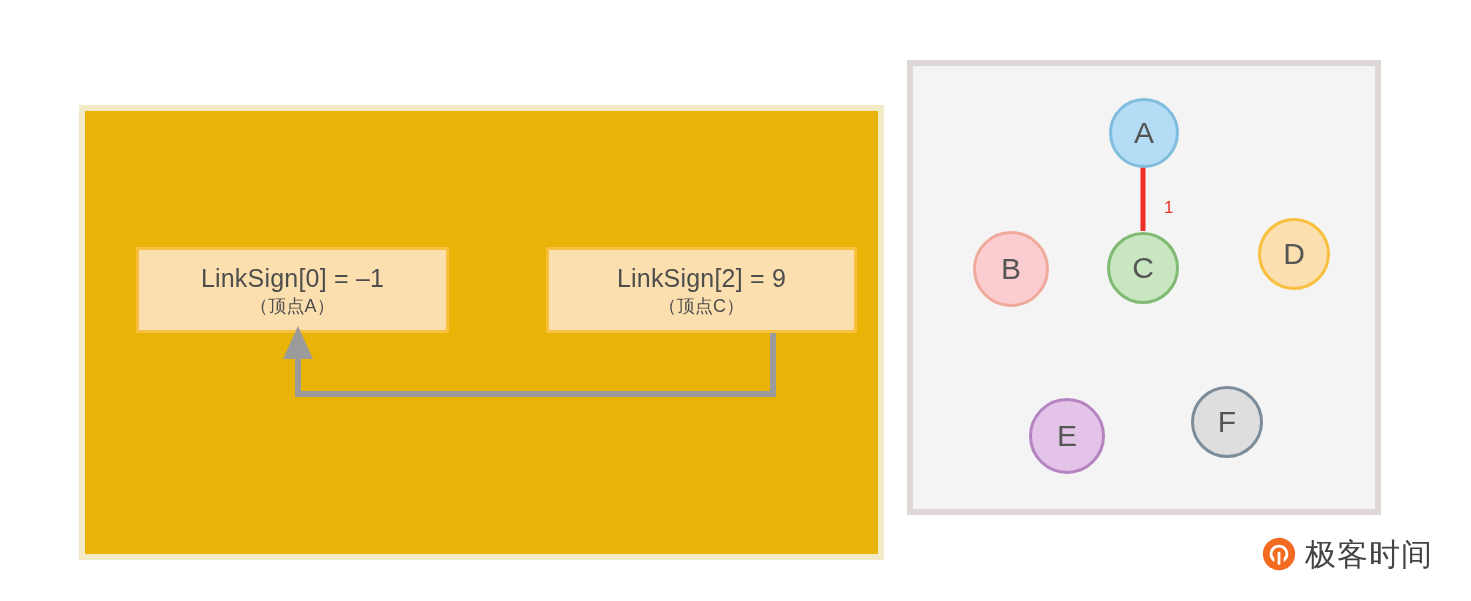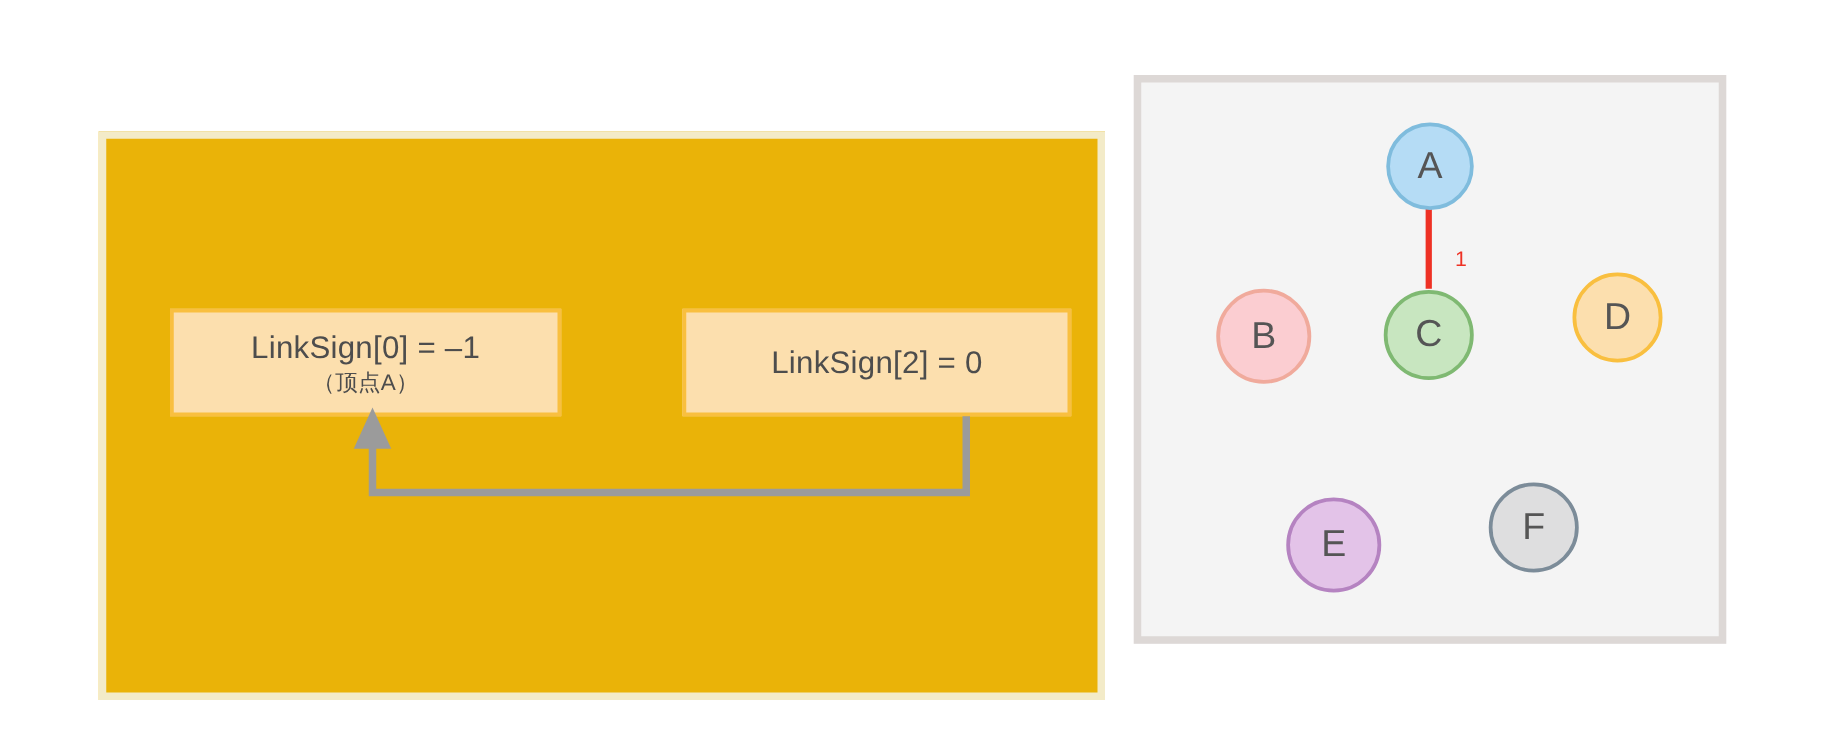--- a/index.html
+++ b/index.html
@@ -126,21 +126,22 @@
 <div id="stage">
 
   <div class="panel-left">
 
     <div class="value-box" id="box-a" style="left:51px; top:136px;">
       <span class="line1">LinkSign[0] = –1</span>
       <span class="line2">（顶点A）</span>
     </div>
 
     <div class="value-box" id="box-c" style="left:461px; top:136px;">
-      <span class="line1">LinkSign[2] = 0</span>
+      <span class="line1">LinkSign[2] = 9</span>
+      <span class="line2">（顶点C）</span>
     </div>
 
     <svg class="connector-svg" style="width:793px;height:443px;" viewBox="0 0 793 443">
       <path d="M 688 222 L 688 283 L 213 283 L 213 237" fill="none" stroke="#9b9b9b" stroke-width="6" stroke-linecap="butt" stroke-linejoin="miter"></path>
       <polygon points="213,215 228,248 198,248" fill="#9b9b9b"></polygon>
     </svg>
   </div>
 
   <div class="panel-right">
 
@@ -168,14 +169,22 @@
 
     <div class="node" style="left:116px; top:332px; width:76px; height:76px; background:#e3c3e8; border:3px solid #b583c1;">
       <span>E</span>
     </div>
 
     <div class="node" style="left:278px; top:320px; width:72px; height:72px; background:#dededf; border:3px solid #7c8c99;">
       <span>F</span>
     </div>
   </div>
 
+  <div class="logo">
+    <svg class="logo-mark" viewBox="0 0 40 40">
+      <circle cx="20" cy="20" r="19" fill="#f26b20"></circle>
+      <path d="M20 9 C13.9 9 9 13.9 9 20 C9 24.1 11.2 27.6 14.5 29.5 L14.5 24.6 C13.2 23.4 12.4 21.8 12.4 20 C12.4 15.8 15.8 12.4 20 12.4 C24.2 12.4 27.6 15.8 27.6 20 C27.6 21.8 26.8 23.4 25.5 24.6 L25.5 29.5 C28.8 27.6 31 24.1 31 20 C31 13.9 26.1 9 20 9 Z" fill="#ffffff"></path>
+      <rect x="18.4" y="17.5" width="3.2" height="15" fill="#ffffff"></rect>
+    </svg>
+    <span class="logo-text">极客时间</span>
+  </div>
 
 </div>
 
 </body></html>

